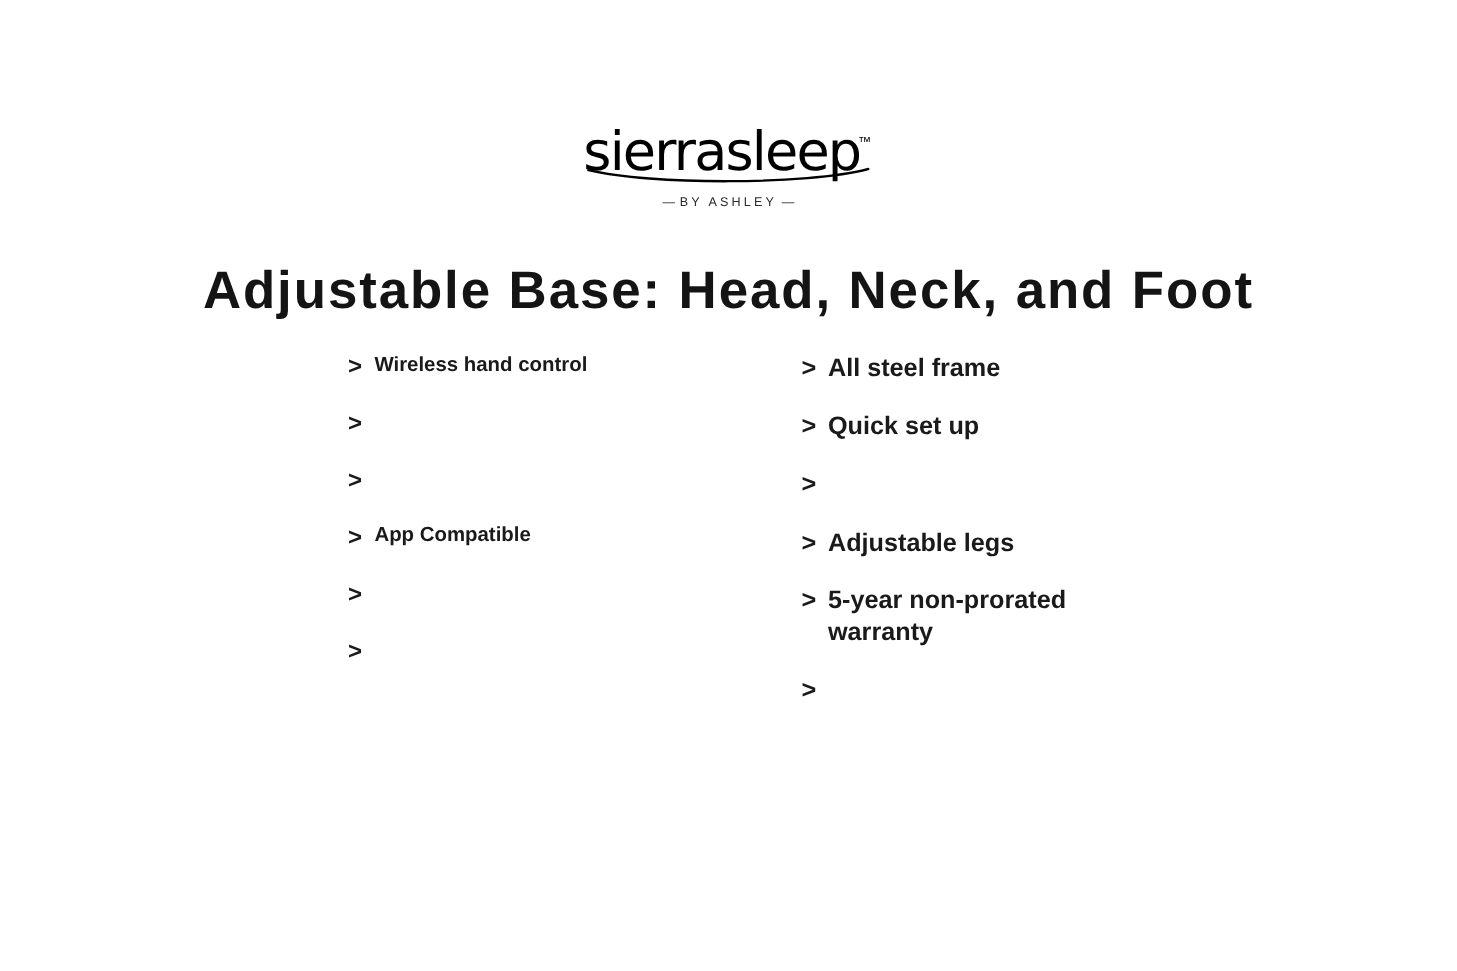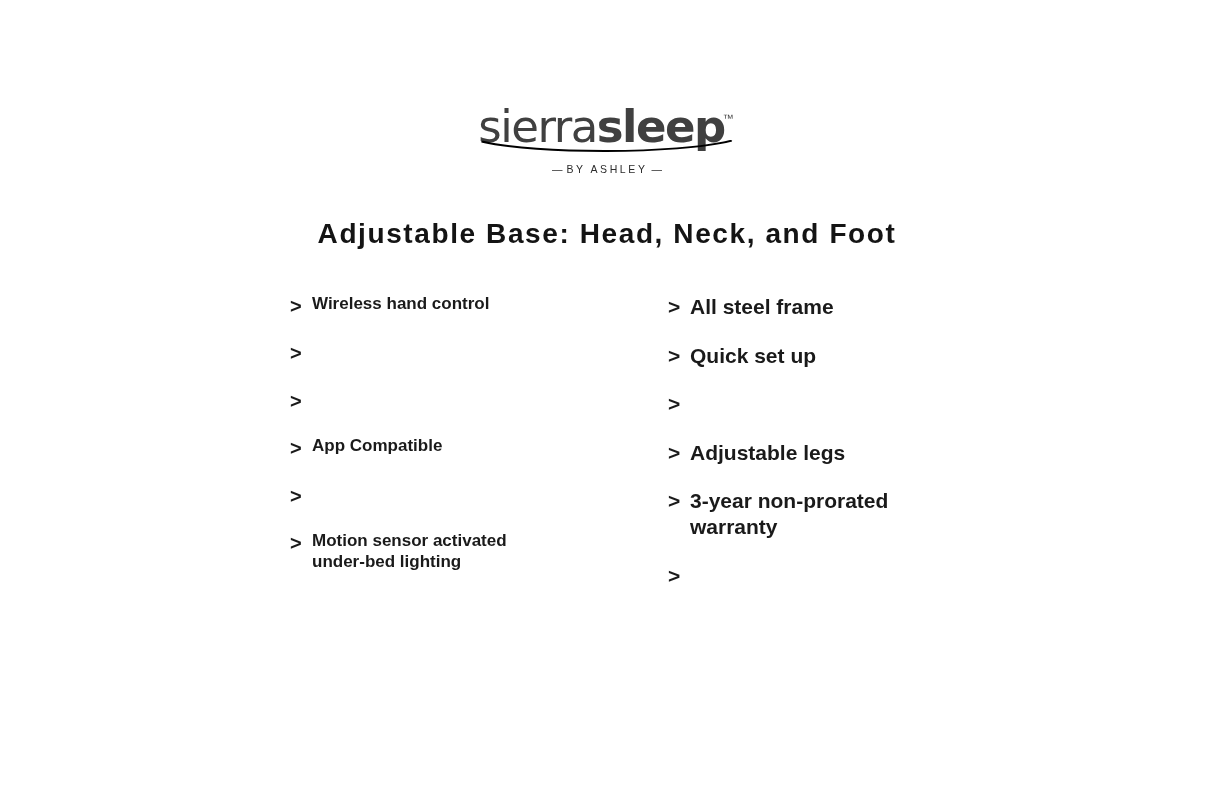--- a/index.html
+++ b/index.html
@@ -32,27 +32,27 @@
   .logo-wordmark {
     display: inline-block;
     position: relative;
     line-height: 1;
     white-space: nowrap;
   }
   .logo-text {
     font-family: "DejaVu Sans", sans-serif;
     font-size: 45px;
     letter-spacing: -1.5px;
-    color: #404040;
+    color: #000000;
   }
   .logo-light {
     font-weight: 400;
   }
   .logo-bold {
-    font-weight: 700;
+    font-weight: 400;
     margin-top: 31px;
   }
   .logo-tm {
     font-family: "Liberation Sans", sans-serif;
     font-size: 11px;
     vertical-align: super;
     letter-spacing: 0;
     position: relative;
     top: -14px;
     left: -2px;
@@ -85,21 +85,21 @@
     padding: 0 4px;
   }
 
   
   .headline {
     position: absolute;
     left: 0;
     top: 218px;
     width: 100%;
     text-align: center;
-    font-size: 28px;
+    font-size: 44px;
     font-weight: 700;
     letter-spacing: 1.6px;
     color: #141414;
   }
 
   
   .features {
     position: absolute;
     left: 0;
     top: 294px;
@@ -188,22 +188,20 @@
         <span class="bullet">&gt;</span>
         <span class="feature-text">App Compatible</span>
       </div>
 
       <div class="feature">
         <span class="bullet">&gt;</span>
       </div>
 
       <div class="feature">
         <span class="bullet">&gt;</span>
-        <span class="feature-text">Motion sensor activated
-under-bed lighting</span>
       </div>
 
     </div>
 
     <div class="col col-right">
 
       <div class="feature">
         <span class="bullet">&gt;</span>
         <span class="feature-text">All steel frame</span>
       </div>
@@ -217,21 +215,21 @@
         <span class="bullet">&gt;</span>
       </div>
 
       <div class="feature">
         <span class="bullet">&gt;</span>
         <span class="feature-text">Adjustable legs</span>
       </div>
 
       <div class="feature">
         <span class="bullet">&gt;</span>
-        <span class="feature-text">3-year non-prorated
+        <span class="feature-text">5-year non-prorated
 warranty</span>
       </div>
 
       <div class="feature">
         <span class="bullet">&gt;</span>
       </div>
 
     </div>
 
   </div>

